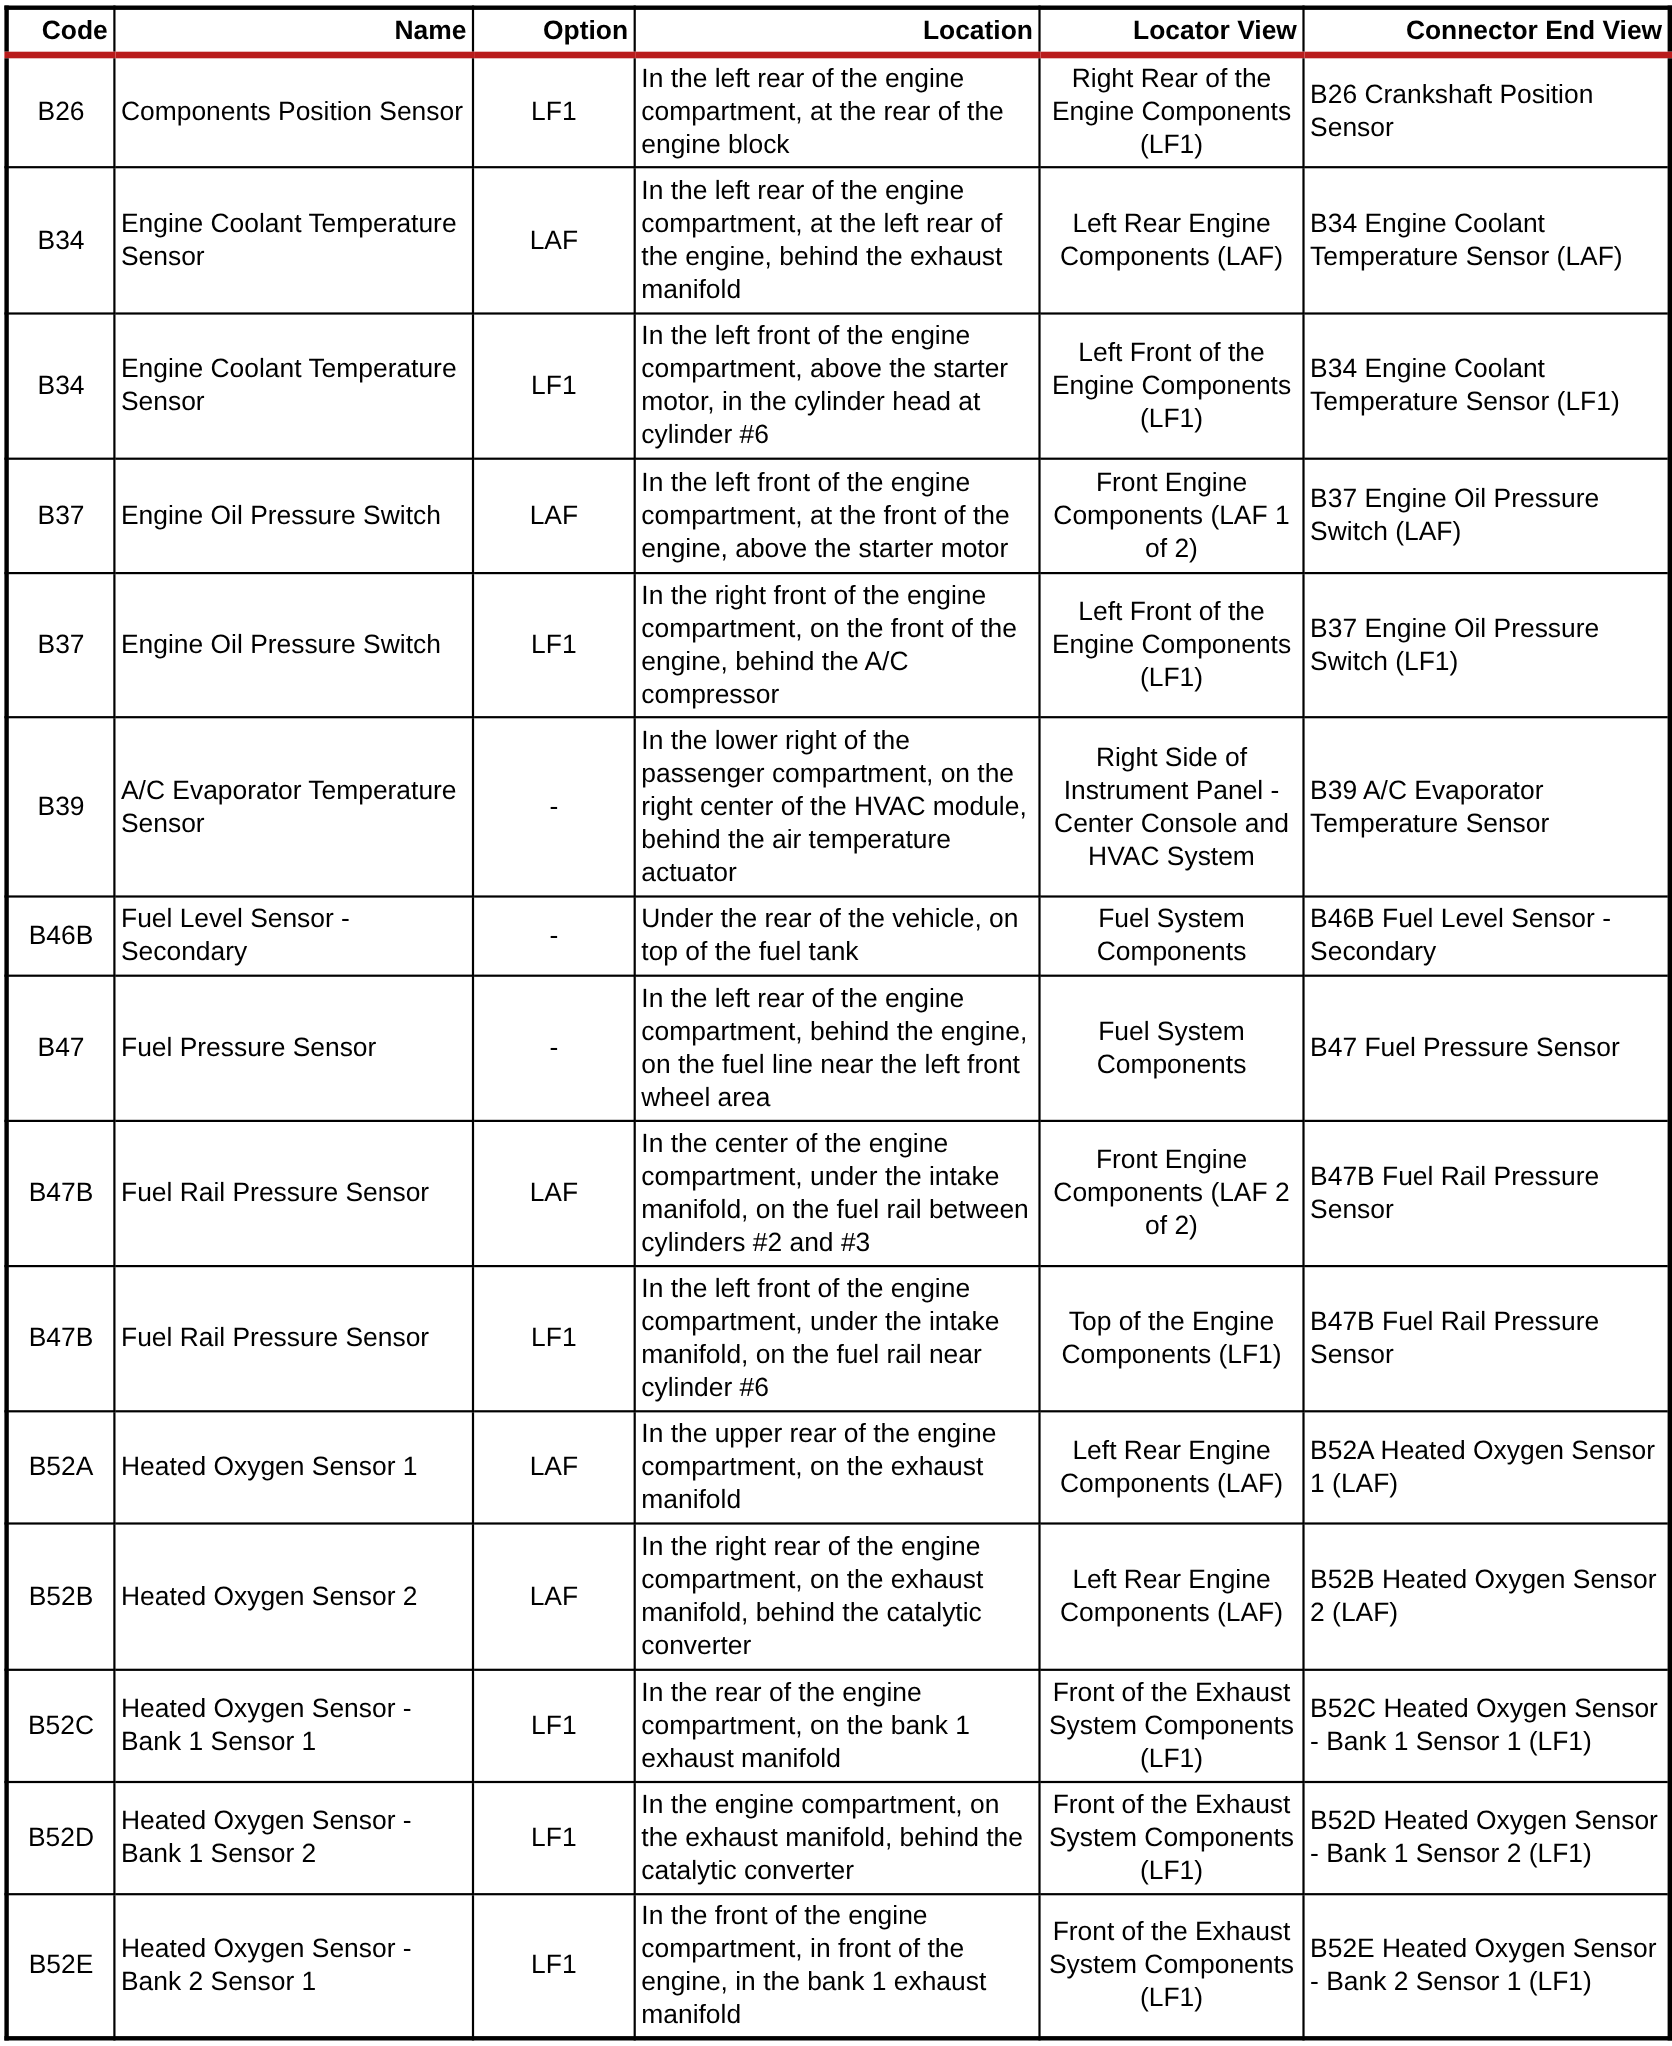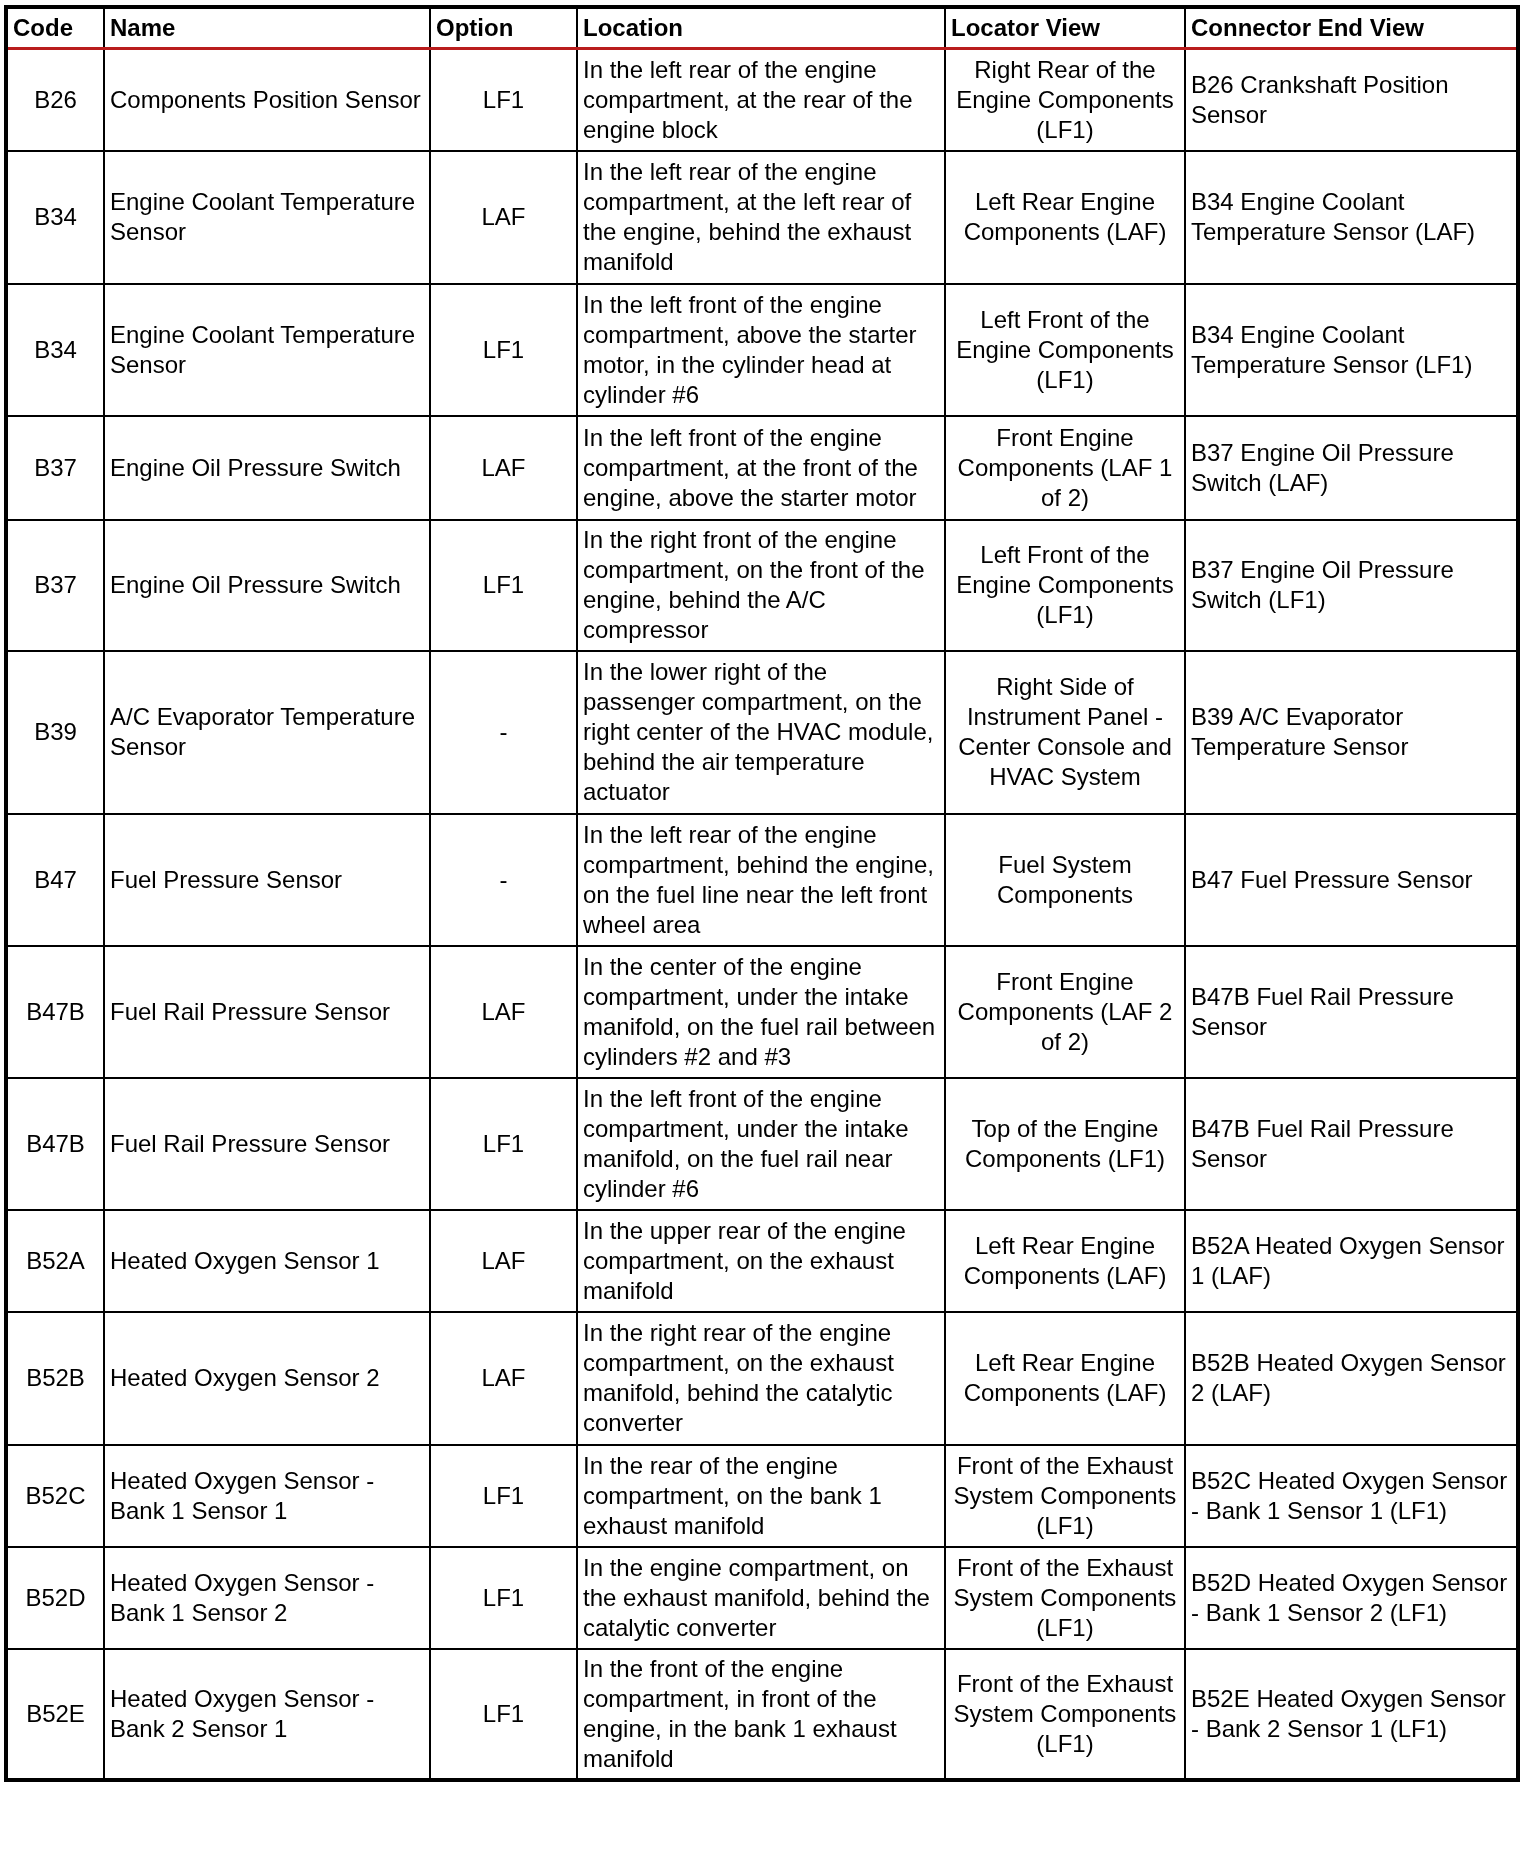--- a/index.html
+++ b/index.html
@@ -28,23 +28,23 @@
   table.connector-table td {
     border: 2px solid #000;
     padding: 0 5px;
     font-size: 24px;
     line-height: 30px;
     vertical-align: middle;
     overflow: hidden;
   }
   table.connector-table th {
     font-weight: bold;
-    text-align: left;
+    text-align: right;
     height: 38px;
-    border-bottom: 3px solid #b91c1c;
+    border-bottom: 6px solid #b91c1c;
   }
   td.c-code, td.c-option {
     text-align: center;
     margin-top: 46px;
   }
   td.c-name, td.c-loc, td.c-locator, td.c-conn {
     text-align: left;
   }
   col.col-code { width: 98px; }
   col.col-name { width: 326px; }
@@ -120,20 +120,28 @@
         <td class="c-conn">B37 Engine Oil Pressure Switch (LF1)</td>
       </tr>
       <tr style="height: 163px;">
         <td class="c-code">B39</td>
         <td class="c-name">A/C Evaporator Temperature Sensor</td>
         <td class="c-option">-</td>
         <td class="c-loc">In the lower right of the passenger compartment, on the right center of the HVAC module, behind the air temperature actuator</td>
         <td class="c-locator">Right Side of Instrument Panel - Center Console and HVAC System</td>
         <td class="c-conn">B39 A/C Evaporator Temperature Sensor</td>
       </tr>
+      <tr style="height: 72px;">
+        <td class="c-code">B46B</td>
+        <td class="c-name">Fuel Level Sensor - Secondary</td>
+        <td class="c-option">-</td>
+        <td class="c-loc">Under the rear of the vehicle, on top of the fuel tank</td>
+        <td class="c-locator">Fuel System Components</td>
+        <td class="c-conn">B46B Fuel Level Sensor - Secondary</td>
+      </tr>
       <tr style="height: 132px;">
         <td class="c-code">B47</td>
         <td class="c-name">Fuel Pressure Sensor</td>
         <td class="c-option">-</td>
         <td class="c-loc">In the left rear of the engine compartment, behind the engine, on the fuel line near the left front wheel area</td>
         <td class="c-locator">Fuel System Components</td>
         <td class="c-conn">B47 Fuel Pressure Sensor</td>
       </tr>
       <tr style="height: 132px;">
         <td class="c-code">B47B</td>

